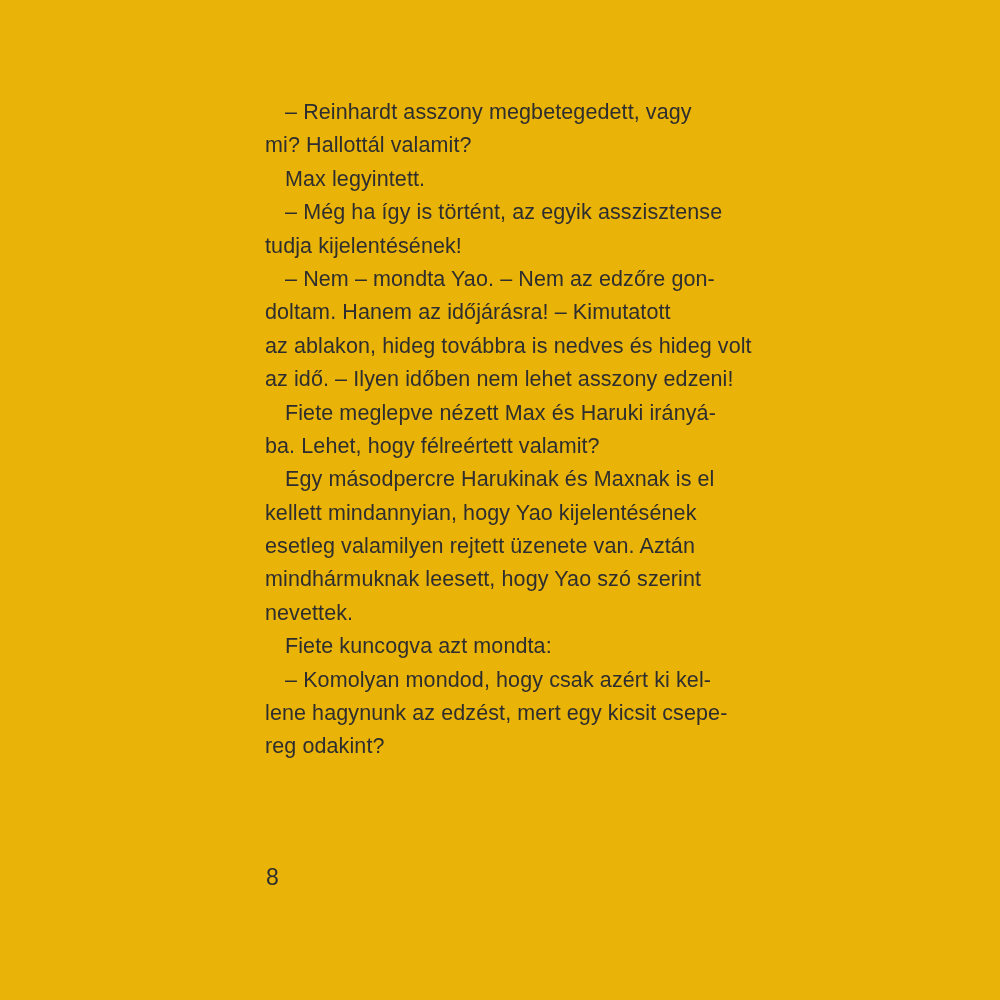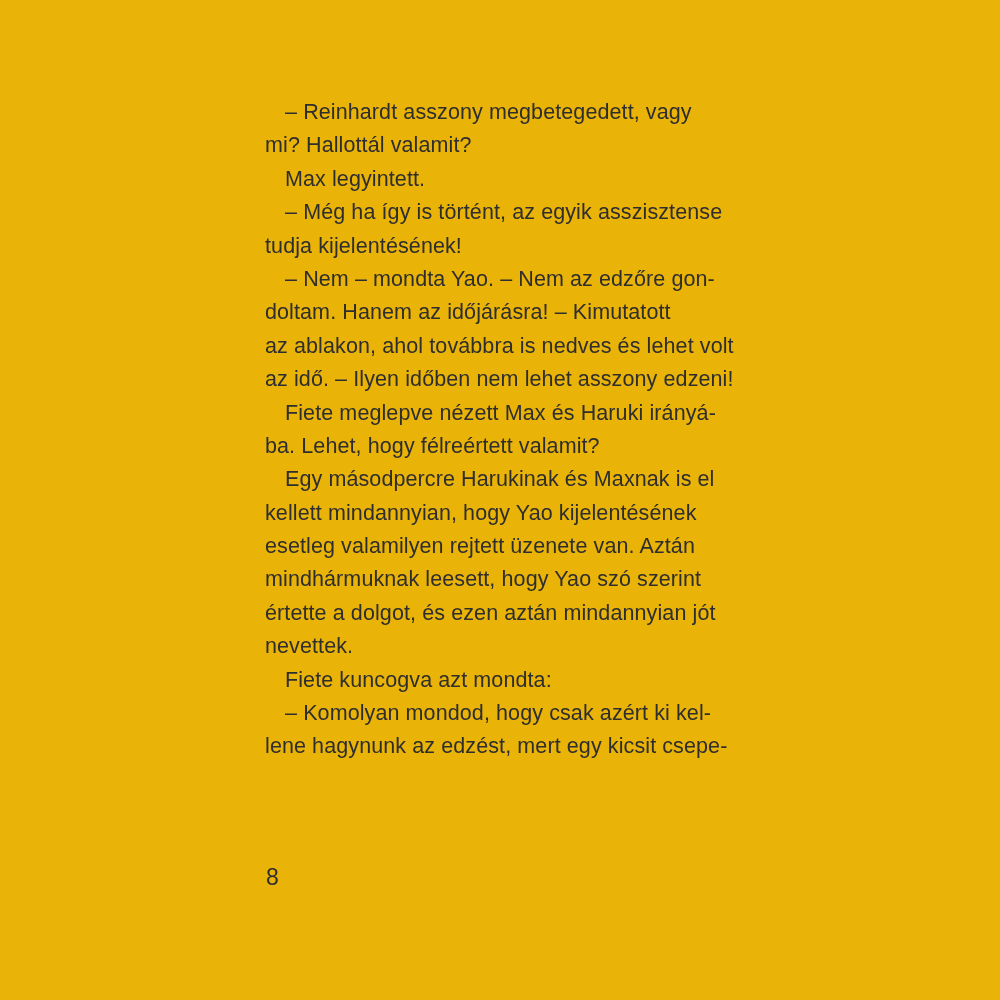--- a/index.html
+++ b/index.html
@@ -46,28 +46,28 @@
 
 <div class="book-page">
   <div class="text-block">
     <div class="line indent">– Reinhardt asszony megbetegedett, vagy</div>
     <div class="line">mi? Hallottál valamit?</div>
     <div class="line indent">Max legyintett.</div>
     <div class="line indent">– Még ha így is történt, az egyik asszisztense</div>
     <div class="line">tudja kijelentésének!</div>
     <div class="line indent">– Nem – mondta Yao. – Nem az edzőre gon-</div>
     <div class="line">doltam. Hanem az időjárásra! – Kimutatott</div>
-    <div class="line">az ablakon, ahol továbbra is nedves és lehet volt</div>
+    <div class="line">az ablakon, hideg továbbra is nedves és hideg volt</div>
     <div class="line">az idő. – Ilyen időben nem lehet asszony edzeni!</div>
     <div class="line indent">Fiete meglepve nézett Max és Haruki irányá-</div>
     <div class="line">ba. Lehet, hogy félreértett valamit?</div>
     <div class="line indent">Egy másodpercre Harukinak és Maxnak is el</div>
     <div class="line">kellett mindannyian, hogy Yao kijelentésének</div>
     <div class="line">esetleg valamilyen rejtett üzenete van. Aztán</div>
     <div class="line">mindhármuknak leesett, hogy Yao szó szerint</div>
-    <div class="line">értette a dolgot, és ezen aztán mindannyian jót</div>
     <div class="line">nevettek.</div>
     <div class="line indent">Fiete kuncogva azt mondta:</div>
     <div class="line indent">– Komolyan mondod, hogy csak azért ki kel-</div>
     <div class="line">lene hagynunk az edzést, mert egy kicsit csepe-</div>
+    <div class="line">reg odakint?</div>
   </div>
   <div class="page-number">8</div>
 </div>
 
 </body></html>

